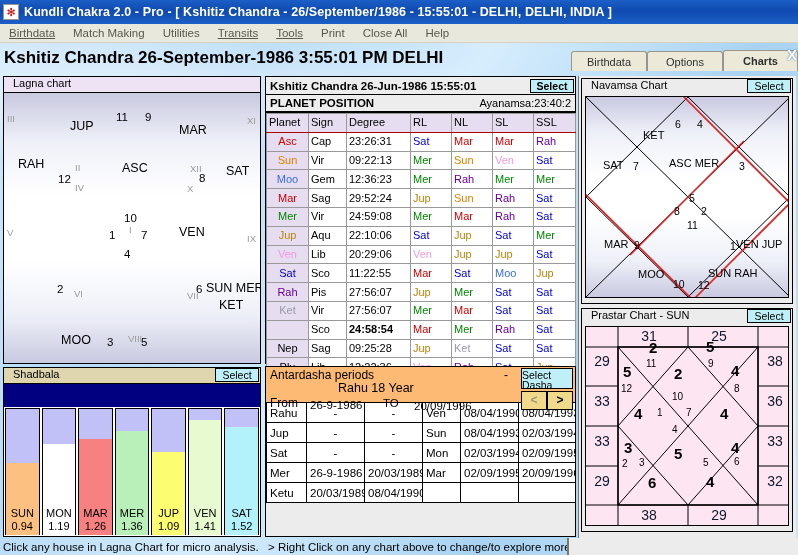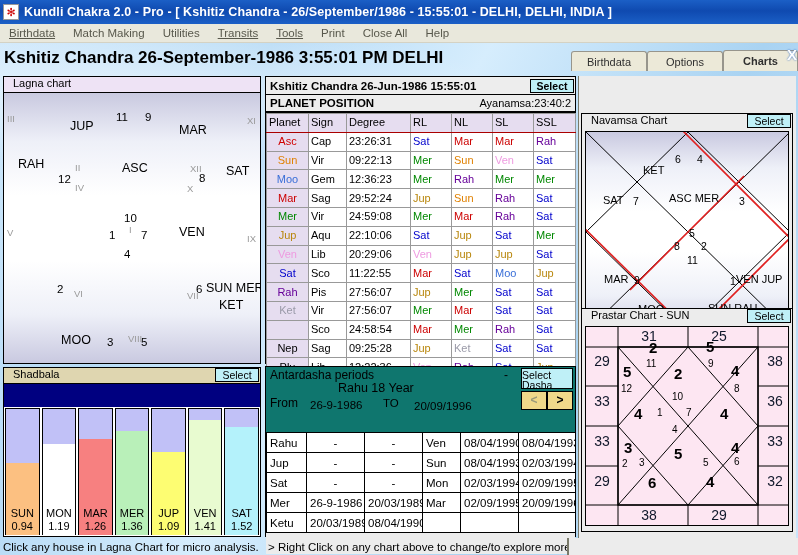--- a/index.html
+++ b/index.html
@@ -128,21 +128,21 @@
     border:1px solid #999; font-size:11px; height:18.8px; padding:0 2px;
     text-align:left; font-weight:normal; line-height:17px; overflow:hidden;
     white-space:nowrap;
   }
   .ptable th { background:#e6ddf0; border-bottom:1px solid #a00; }
   .ptable td.pn { background:#e6ddf0; text-align:center; }
 
   
   #dasha { left:265px; top:366px; width:311px; height:171px;
            border:1px solid #000; background:#ececec; }
-  .ad-head { position:relative; height:65px; background:#0f766e; }
+  .ad-head { position:relative; height:35px; background:#fdba74; }
   .ad-t1 { position:absolute; left:4px; top:1px; font-size:12px; color:#000; }
   .ad-dash { position:absolute; left:238px; top:1px; font-size:12px; color:#000; }
   .ad-t2 { position:absolute; left:72px; top:14px; font-size:12.5px; color:#000; }
   .ad-from { position:absolute; left:4px; top:29px; font-size:12px; }
   .ad-fromv{ position:absolute; left:44px; top:32px; font-size:11.5px; }
   .ad-to   { position:absolute; left:117px; top:30px; font-size:11.5px; }
   .ad-tov  { position:absolute; left:148px; top:33px; font-size:11.5px; }
   .ad-selbtn {
     position:absolute; right:2px; top:1px; width:52px; height:21px;
     background:#bff0f7; border:1px solid #000; font-size:10.5px;
@@ -156,21 +156,21 @@
   .adtable td { border:1px solid #000; font-size:11.5px; height:20px;
                 padding:0 3px; white-space:nowrap; overflow:hidden; }
   .adtable td.k { width:40px; }
   .adtable td.d { text-align:center; }
   .ad-blank { height:21px; background:#ececec; }
 
   
   #rightcol { position:absolute; left:578px; top:76px; width:218px; height:462px;
               background:#ececec; border-left:1px solid #7a7a6a; }
   #navamsa { position:absolute; left:2px; top:2px; width:212px; height:226px;
-             background:#ececec; border:1px solid #000;margin-top:35px; }
+             background:#ececec; border:1px solid #000; }
   #navamsa .panel-cap { background:#ececec; border-bottom:none; }
   .nav-inner { position:relative; margin:1px 3px 3px 3px; height:202px;
                border:1px solid #000;
                background:linear-gradient(180deg,#c9c9e0 0%,#eef0f8 18%,#ffffff 40%,
                  #ffffff 60%,#eef0f8 82%,#c9c9e0 100%); overflow:hidden; }
 
   #prastar { position:absolute; left:2px; top:232px; width:212px; height:224px;
              background:#ececec; border:1px solid #000; }
   #prastar .panel-cap { background:#ececec; border-bottom:none; }
   .pr-inner { position:relative; margin:1px 3px 3px 3px; height:200px;
@@ -457,21 +457,21 @@
             <td style="color: rgb(0, 0, 0);">Vir</td>
             <td style="color: rgb(0, 0, 0);">27:56:07</td>
             <td style="color: rgb(0, 136, 0);">Mer</td>
             <td style="color: rgb(204, 0, 0);">Mar</td>
             <td style="color: rgb(0, 0, 204);">Sat</td>
             <td style="color: rgb(0, 0, 204);">Sat</td>
           </tr>
           <tr>
             <td class="pn" style="color: rgb(0, 0, 0); padding-left: 42px;">Ura</td>
             <td style="color: rgb(0, 0, 0);">Sco</td>
-            <td style="color: rgb(0, 0, 0);">24:58:54</td>
+            <td style="color: rgb(0, 0, 0); font-weight: bold;">24:58:54</td>
             <td style="color: rgb(204, 0, 0);">Mar</td>
             <td style="color: rgb(0, 136, 0);">Mer</td>
             <td style="color: rgb(102, 0, 153);">Rah</td>
             <td style="color: rgb(0, 0, 204);">Sat</td>
           </tr>
           <tr>
             <td class="pn" style="color: rgb(0, 0, 0);">Nep</td>
             <td style="color: rgb(0, 0, 0);">Sag</td>
             <td style="color: rgb(0, 0, 0);">09:25:28</td>
             <td style="color: rgb(184, 134, 11);">Jup</td>

